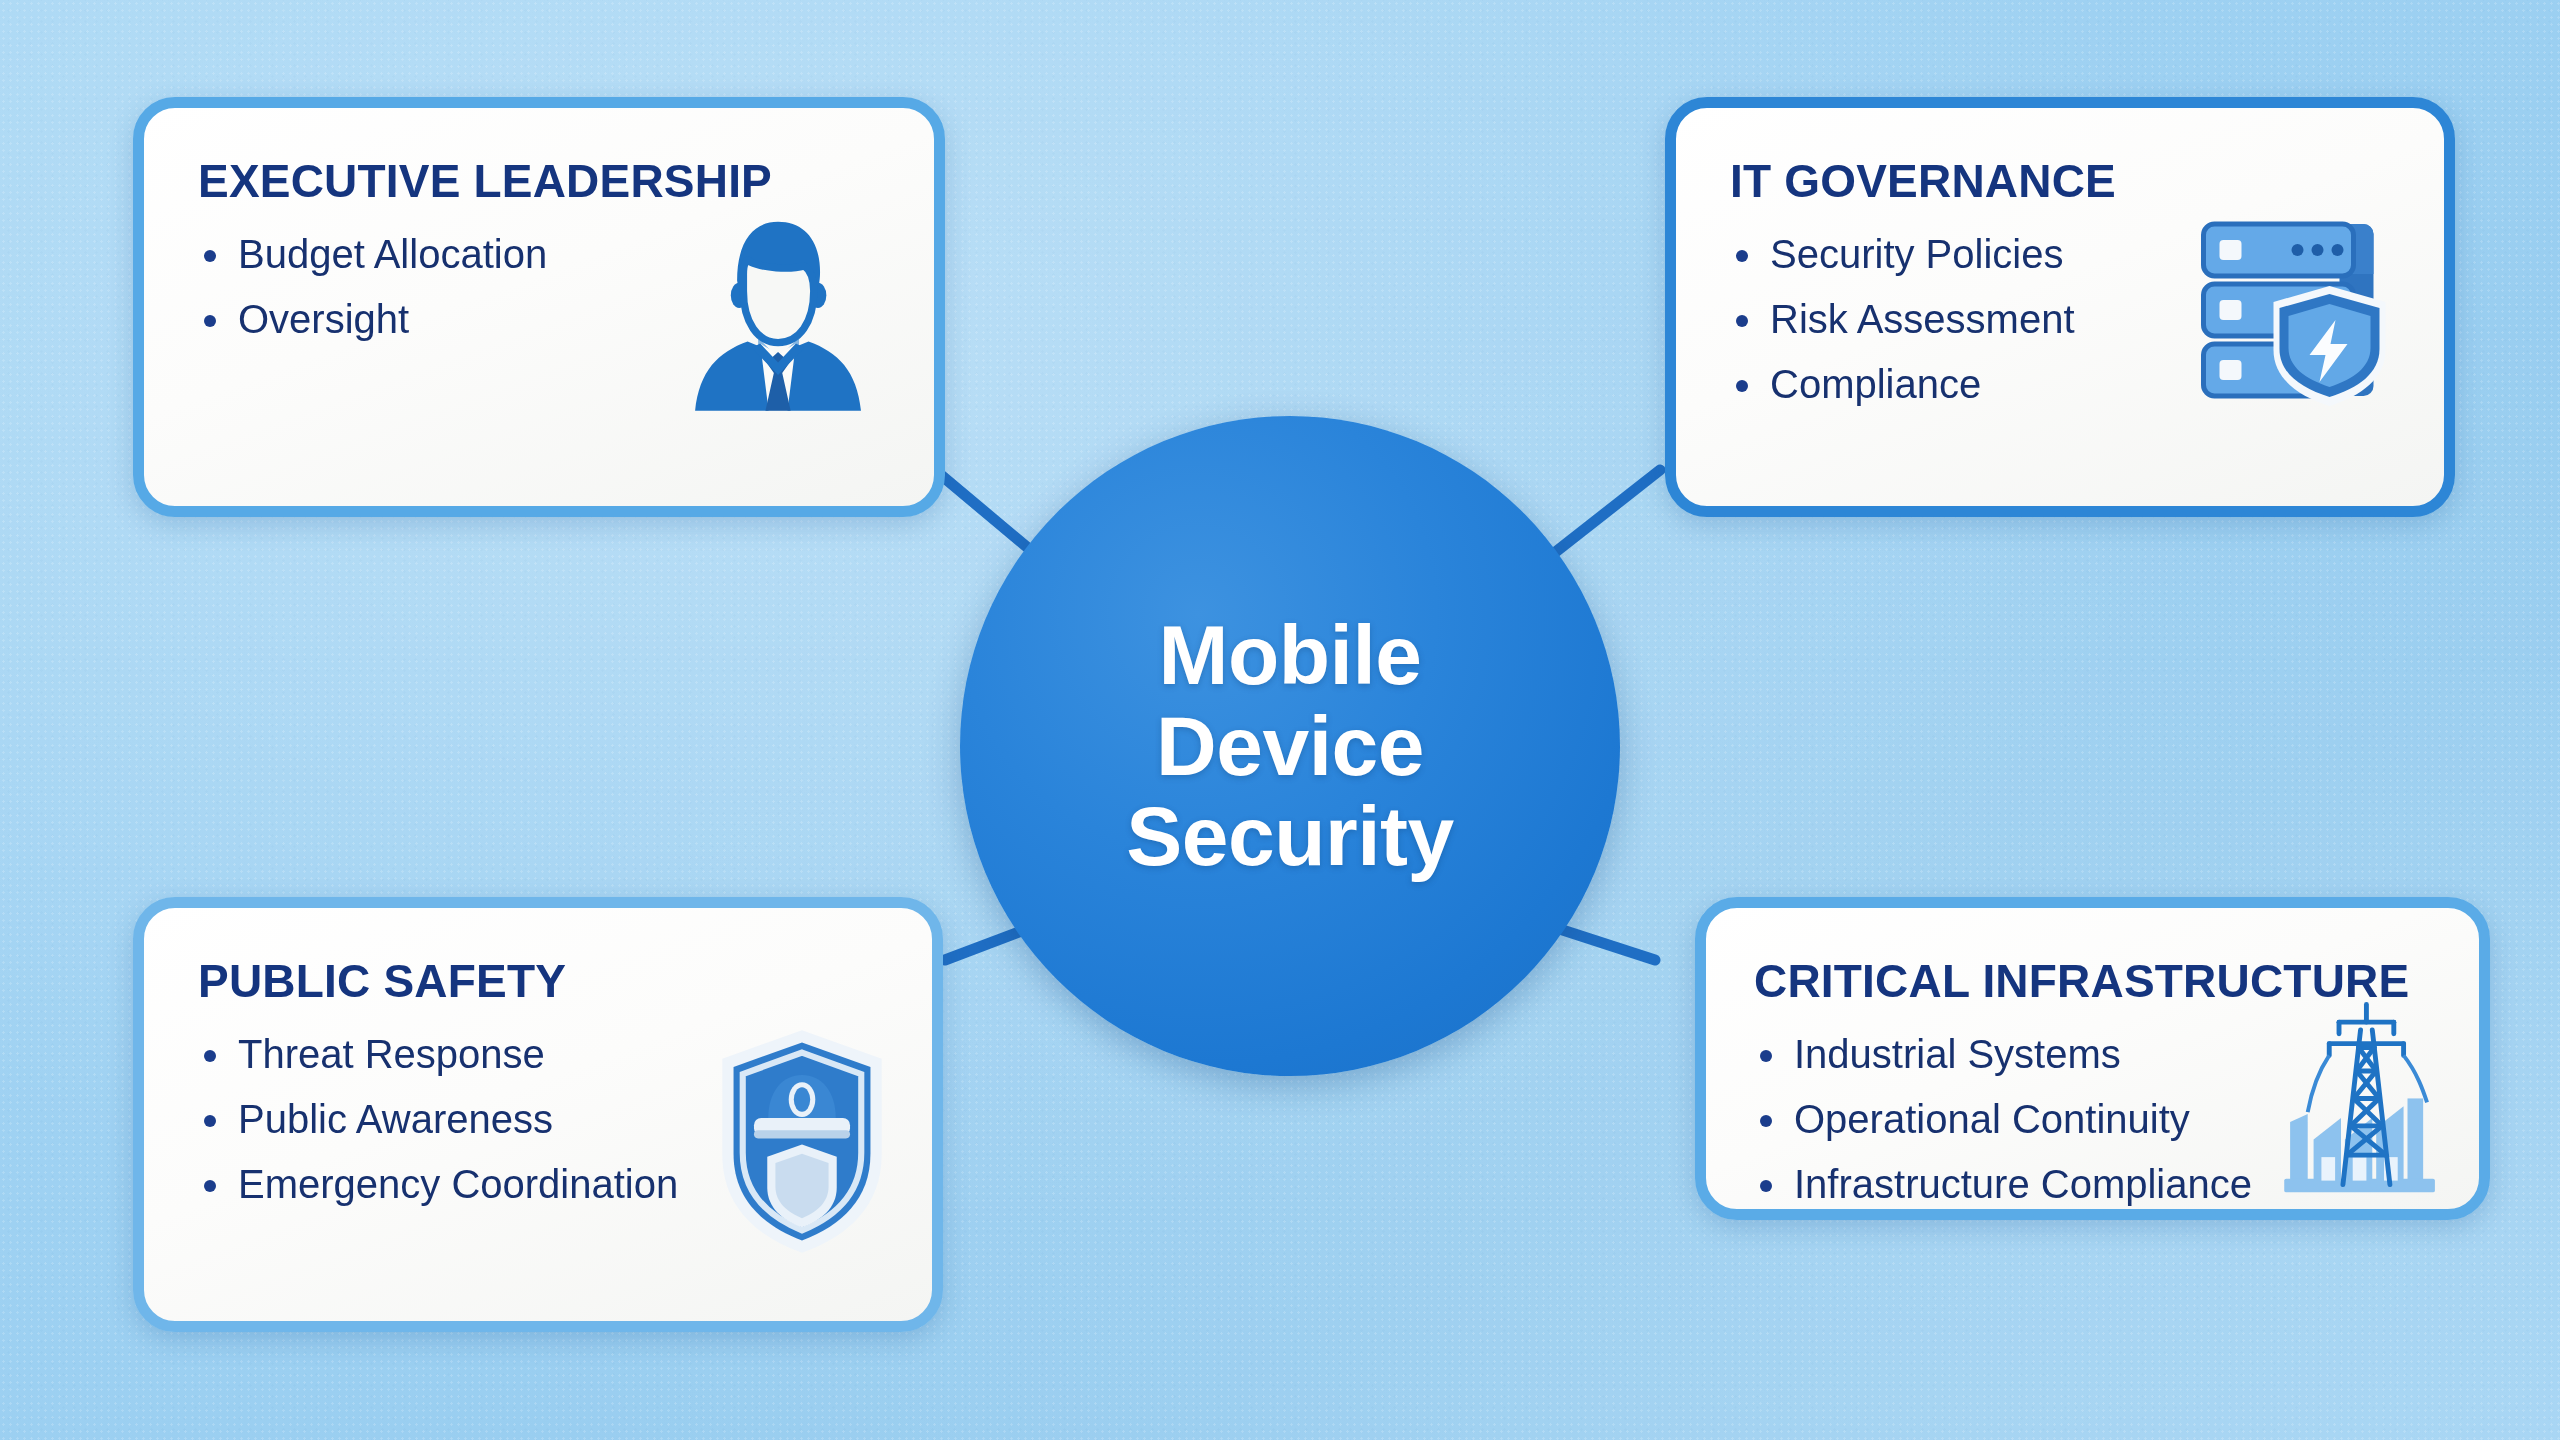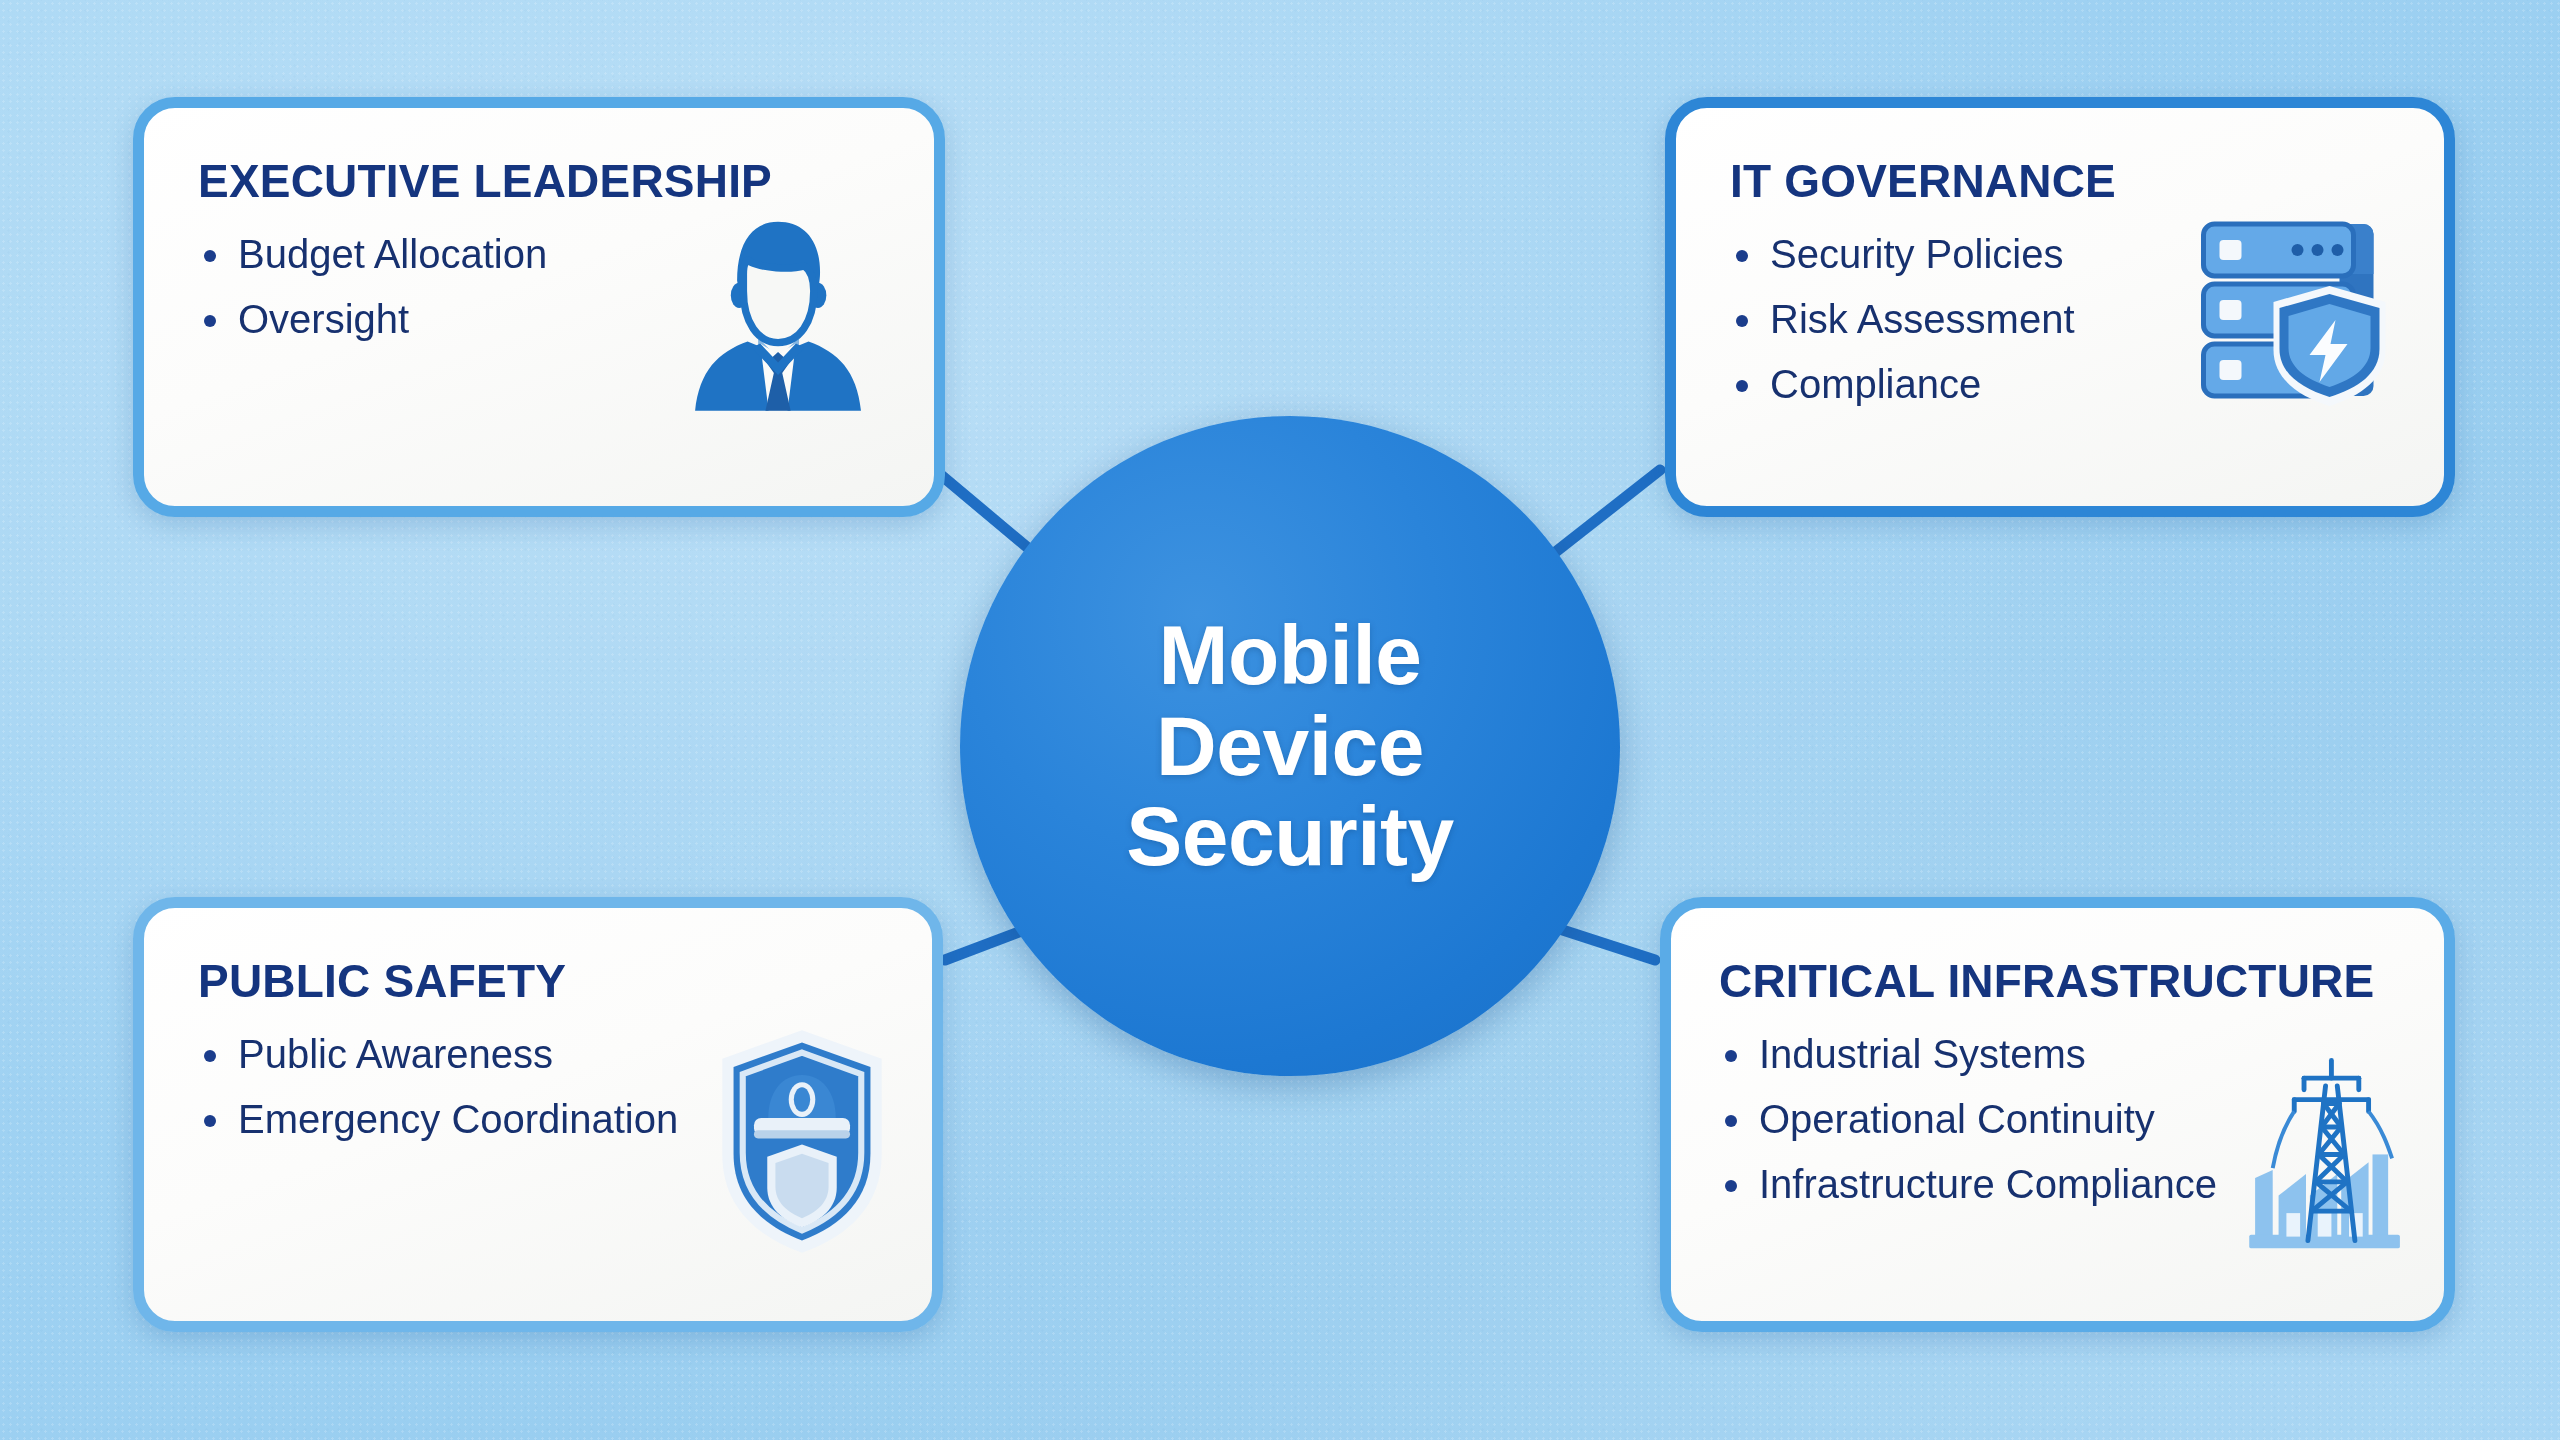--- a/index.html
+++ b/index.html
@@ -102,21 +102,21 @@
   .card-icon {
     flex:0 0 auto;
     align-self:center;
     display:flex; align-items:center; justify-content:center;
   }
 
   
   #card-exec  { left:133px;  top:97px;   width:812px;  height:420px; border-color:#56a9e6; }
   #card-gov   { left:1665px; top:97px;   width:790px;  height:420px; border-color:#2d86d6; }
   #card-pub   { left:133px;  top:897px;  width:810px;  height:435px; border-color:#6fb6ea;gap:36px; }
-  #card-crit  { left:1660px; top:897px;  width:795px;  height:435px; border-color:#5aabe7; }
+  #card-crit  { left:1695px; top:897px;  width:795px;  height:323px; border-color:#5aabe7; }
 
   #card-exec  .card-icon { width:210px; height:210px; margin-left:6px; }
   #card-gov   .card-icon { width:215px; height:200px; margin-left:6px; }
   #card-pub   .card-icon { width:200px; height:235px; margin-left:0px; position:relative; top:24px;}
   #card-crit  .card-icon { width:185px; height:225px; margin-left:0px; position:relative; top:34px;}
 
   
   #card-pub { padding-right:30px; }
   #card-crit{ padding-right:24px; padding-left:48px; }
   #card-gov { padding-right:42px; }
@@ -220,20 +220,21 @@
         <path d="M140 94 L181 106 L181 138 C181 157 164 169 140 177 C116 169 99 157 99 138 L99 106 Z" fill="#62a8e7"></path>
         <path d="M146 110 L120 145 L136 145 L130 172 L158 134 L141 134 Z" fill="#fbfdff"></path>
       </svg>
     </div>
   </div>
 
   <div class="card" id="card-pub">
     <div class="card-body">
       <div class="card-title">PUBLIC SAFETY</div>
       <ul class="bullets">
+        <li>Threat Response</li>
         <li>Public Awareness</li>
         <li>Emergency Coordination</li>
       </ul>
     </div>
     <div class="card-icon">
       <svg viewBox="0 0 170 230" width="100%" height="100%">
 
         <path d="M85 6 L163 34 L163 128 C163 178 130 208 85 224 C40 208 7 178 7 128 L7 34 Z" fill="#eef4fa"></path>
 
         <path d="M85 18 L152 42 L152 127 C152 171 124 197 85 212 C46 197 18 171 18 127 L18 42 Z" fill="#2f7ccb"></path>

